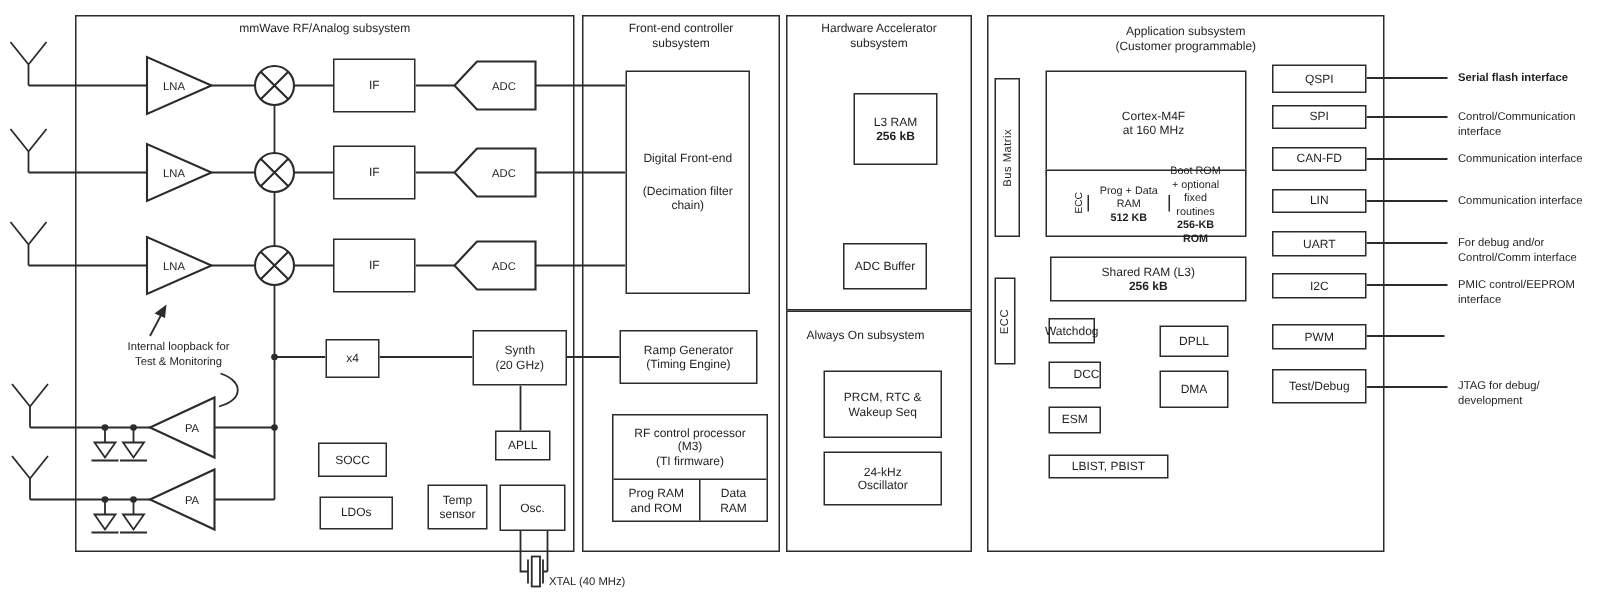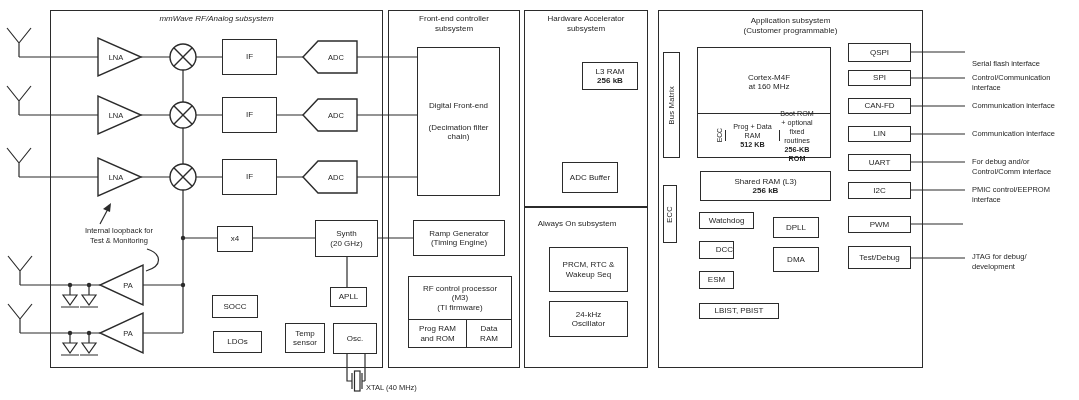--- a/index.html
+++ b/index.html
@@ -118,21 +118,21 @@
       <text x="336" y="180">ADC</text>
     </g>
   </svg>
 
   <div class="panel" style="left:50px;top:10px;width:333px;height:358px;"></div>
   <div class="panel" style="left:388px;top:10px;width:132px;height:358px;"></div>
   <div class="panel" style="left:524px;top:10px;width:124px;height:197px;"></div>
   <div class="panel" style="left:524px;top:207px;width:124px;height:161px;"></div>
   <div class="panel" style="left:658px;top:10px;width:265px;height:358px;"></div>
 
-  <div class="title" style="left:50px;top:14px;width:333px;font-style:italic;">mmWave RF/Analog subsystem</div>
+  <div class="title" style="left:50px;top:14px;width:333px;">mmWave RF/Analog subsystem</div>
   <div class="title" style="left:388px;top:14px;width:132px;">
     <div>Front-end controller</div>
       <div>subsystem</div>
   </div>
   <div class="title" style="left:524px;top:14px;width:124px;">
     <div>Hardware Accelerator</div>
       <div>subsystem</div>
   </div>
   <div class="title" style="left:524px;top:219px;width:106px;">Always On subsystem</div>
   <div class="title" style="left:658px;top:16px;width:265px;">
@@ -199,21 +199,21 @@
         <span>Prog RAM</span>
           <span>and ROM</span>
       </div>
       <div class="cell" style="flex:1;">
         <span>Data</span>
           <span>RAM</span>
       </div>
     </div>
   </div>
 
-  <div class="block" style="left:582px;top:62px;width:56px;height:28px;">
+  <div class="block" style="left:569px;top:62px;width:56px;height:48px;">
     <span>L3 RAM</span>
       <span class="b">256 kB</span>
   </div>
   <div class="block" style="left:562px;top:162px;width:56px;height:31px;">
       <span>ADC Buffer</span>
     </div>
 
   <div class="block" style="left:549px;top:247px;width:79px;height:45px;">
     <span>PRCM, RTC &amp;</span>
       <span>Wakeup Seq</span>
@@ -246,21 +246,21 @@
       <span class="line">Boot ROM</span>
         <span class="line">+ optional</span>
         <span class="line">fixed routines</span>
         <span class="line b">256-KB ROM</span>
     </div>
   </div>
   <div class="block" style="left:700px;top:171px;width:131px;height:30px;">
     <span>Shared RAM (L3)</span>
       <span class="b">256 kB</span>
   </div>
-  <div class="block" style="left:699px;top:212px;width:55px;height:17px;">
+  <div class="block" style="left:699px;top:212px;width:31px;height:17px;">
       <span>Watchdog</span>
     </div>
   <div class="block" style="left:773px;top:217px;width:46px;height:21px;">
       <span>DPLL</span>
     </div>
   <div class="block" style="left:699px;top:241px;width:35px;height:18px;align-items:flex-end;">
       <span>DCC</span>
     </div>
   <div class="block" style="left:773px;top:247px;width:46px;height:25px;">
       <span>DMA</span>
@@ -290,21 +290,21 @@
   <div class="block" style="left:848px;top:182px;width:63px;height:17px;">
       <span>I2C</span>
     </div>
   <div class="block" style="left:848px;top:216px;width:63px;height:17px;">
       <span>PWM</span>
     </div>
   <div class="block" style="left:848px;top:246px;width:63px;height:23px;">
       <span>Test/Debug</span>
     </div>
 
-  <div class="desc" style="top:59px;">Serial flash interface</div>
+  <div class="desc" style="top:47px;font-weight:bold;">Serial flash interface</div>
   <div class="desc" style="top:73px;">Control/Communication
 interface</div>
   <div class="desc" style="top:101px;">Communication interface</div>
   <div class="desc" style="top:129px;">Communication interface</div>
   <div class="desc" style="top:157px;">For debug and/or
 Control/Comm interface</div>
   <div class="desc" style="top:185px;">PMIC control/EEPROM
 interface</div>
   <div class="desc" style="top:252px;">JTAG for debug/
 development</div>

